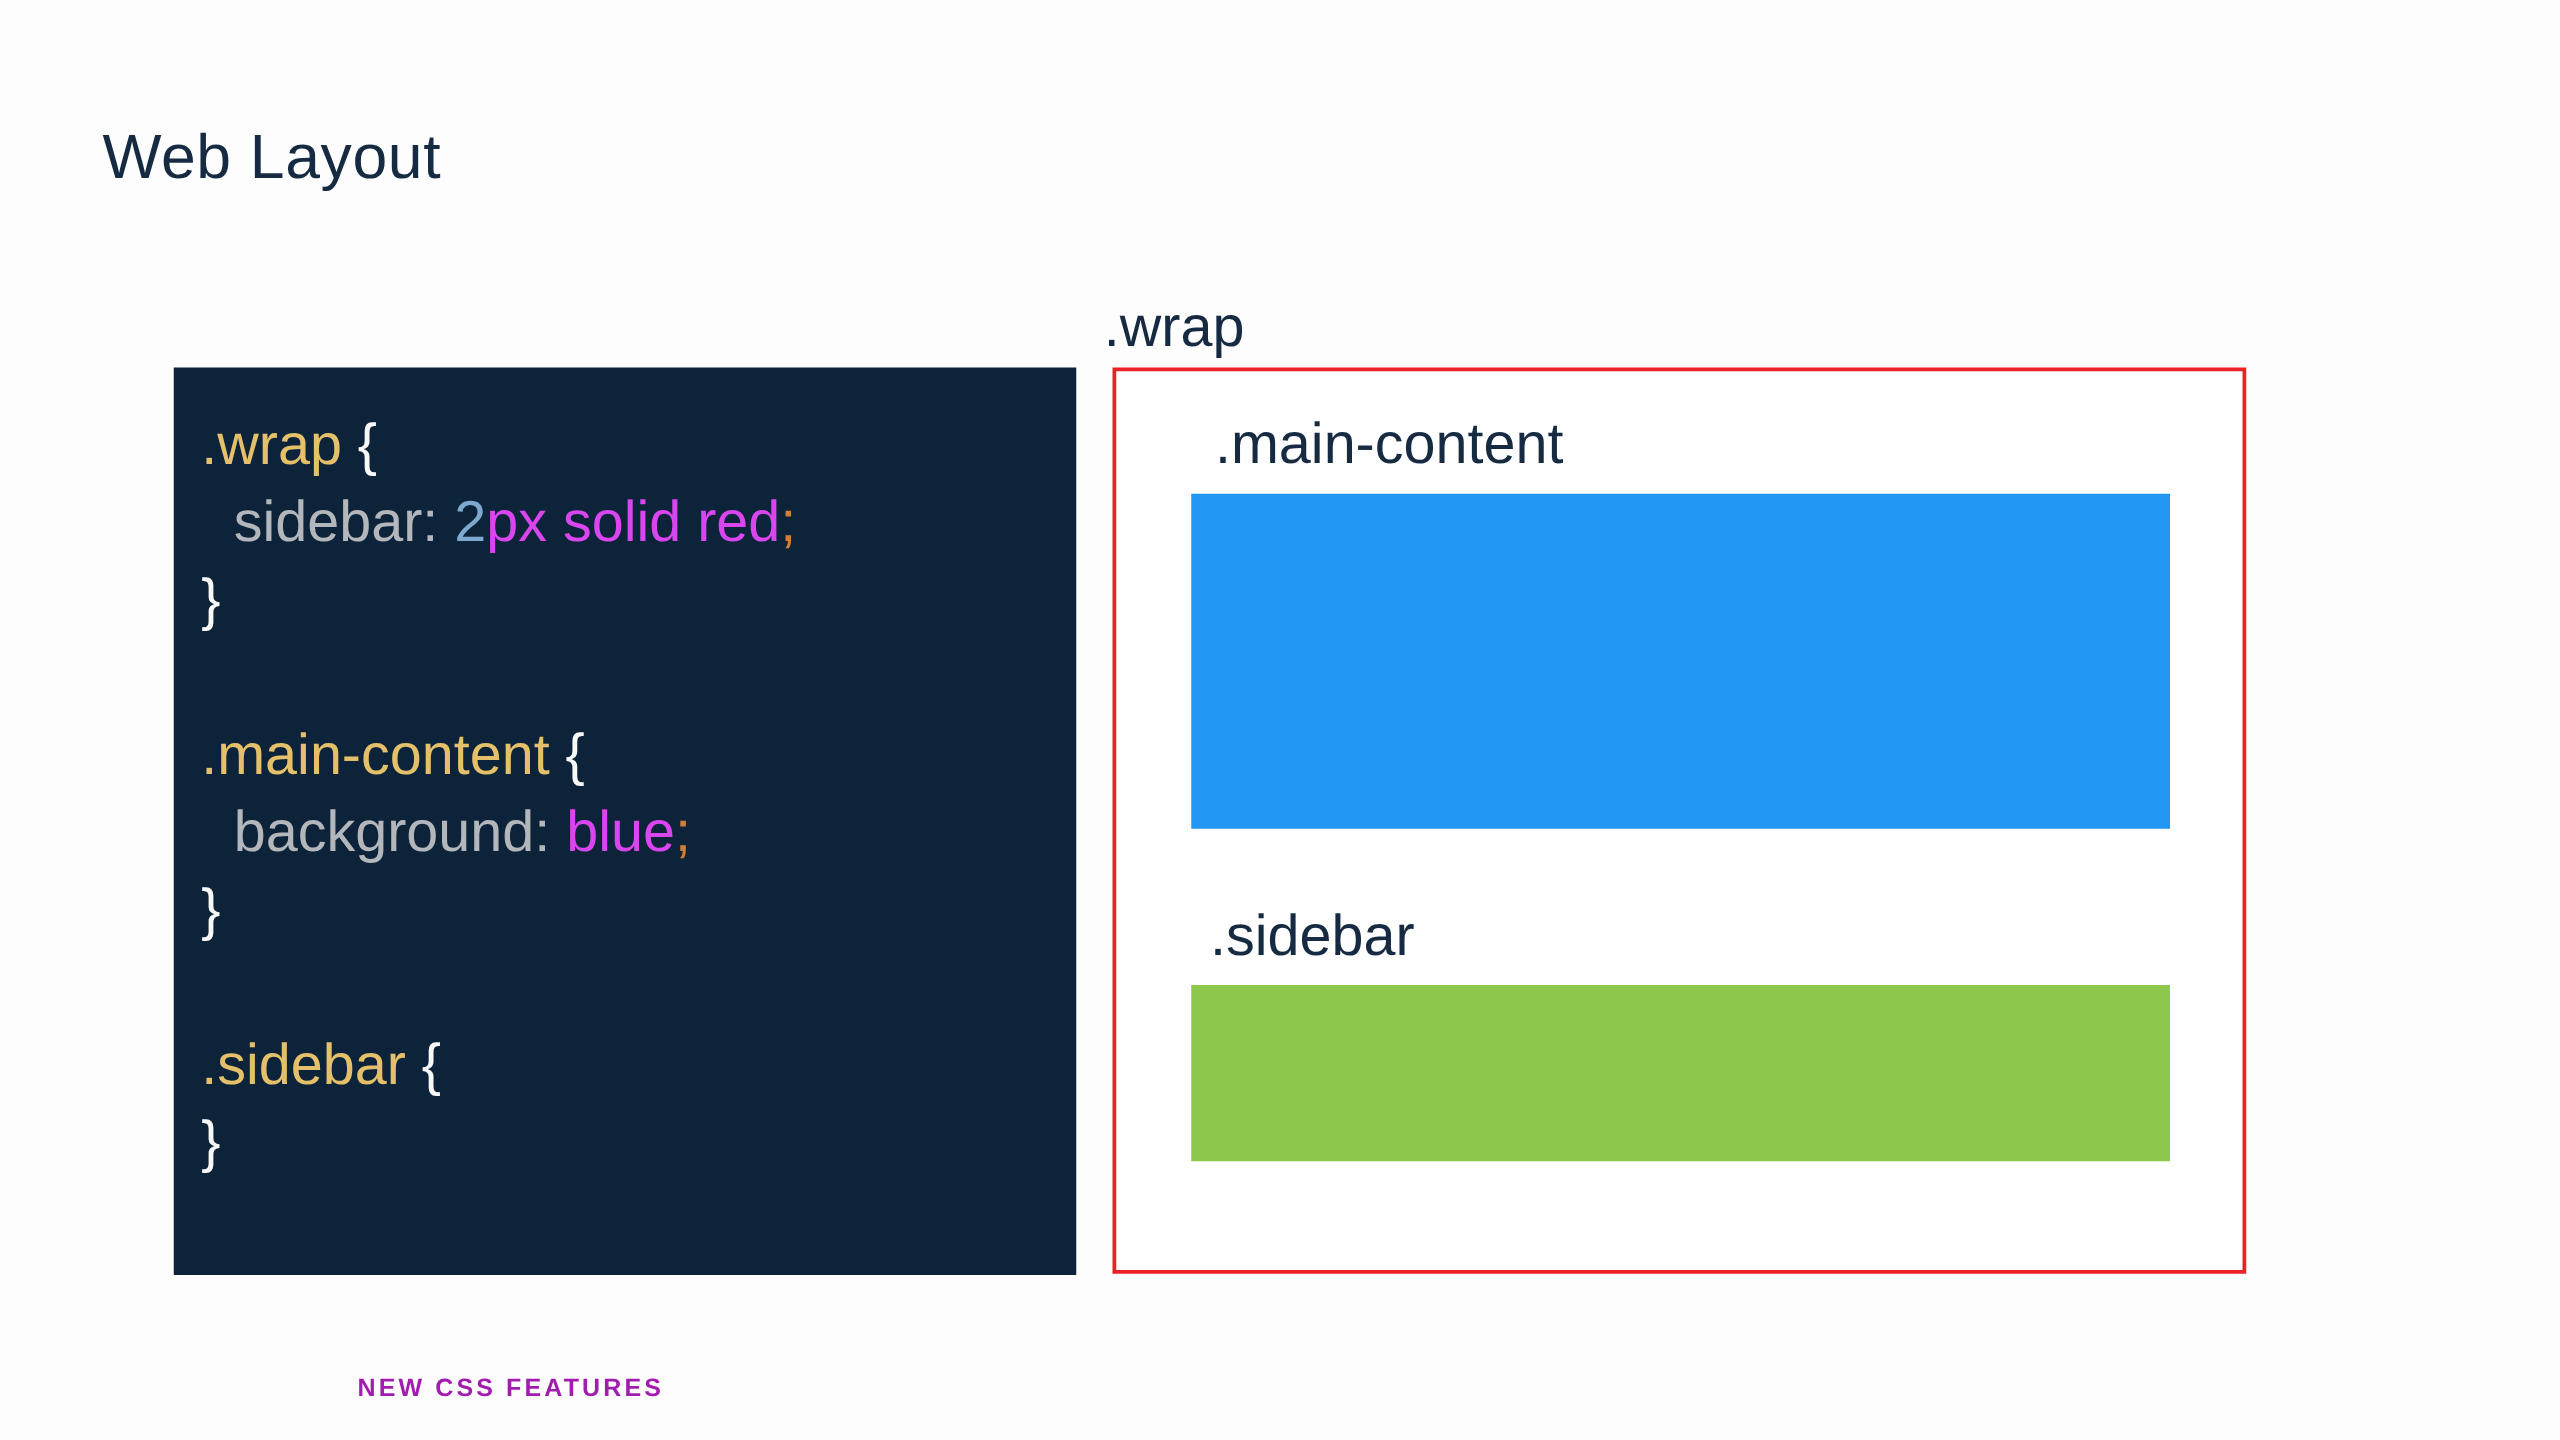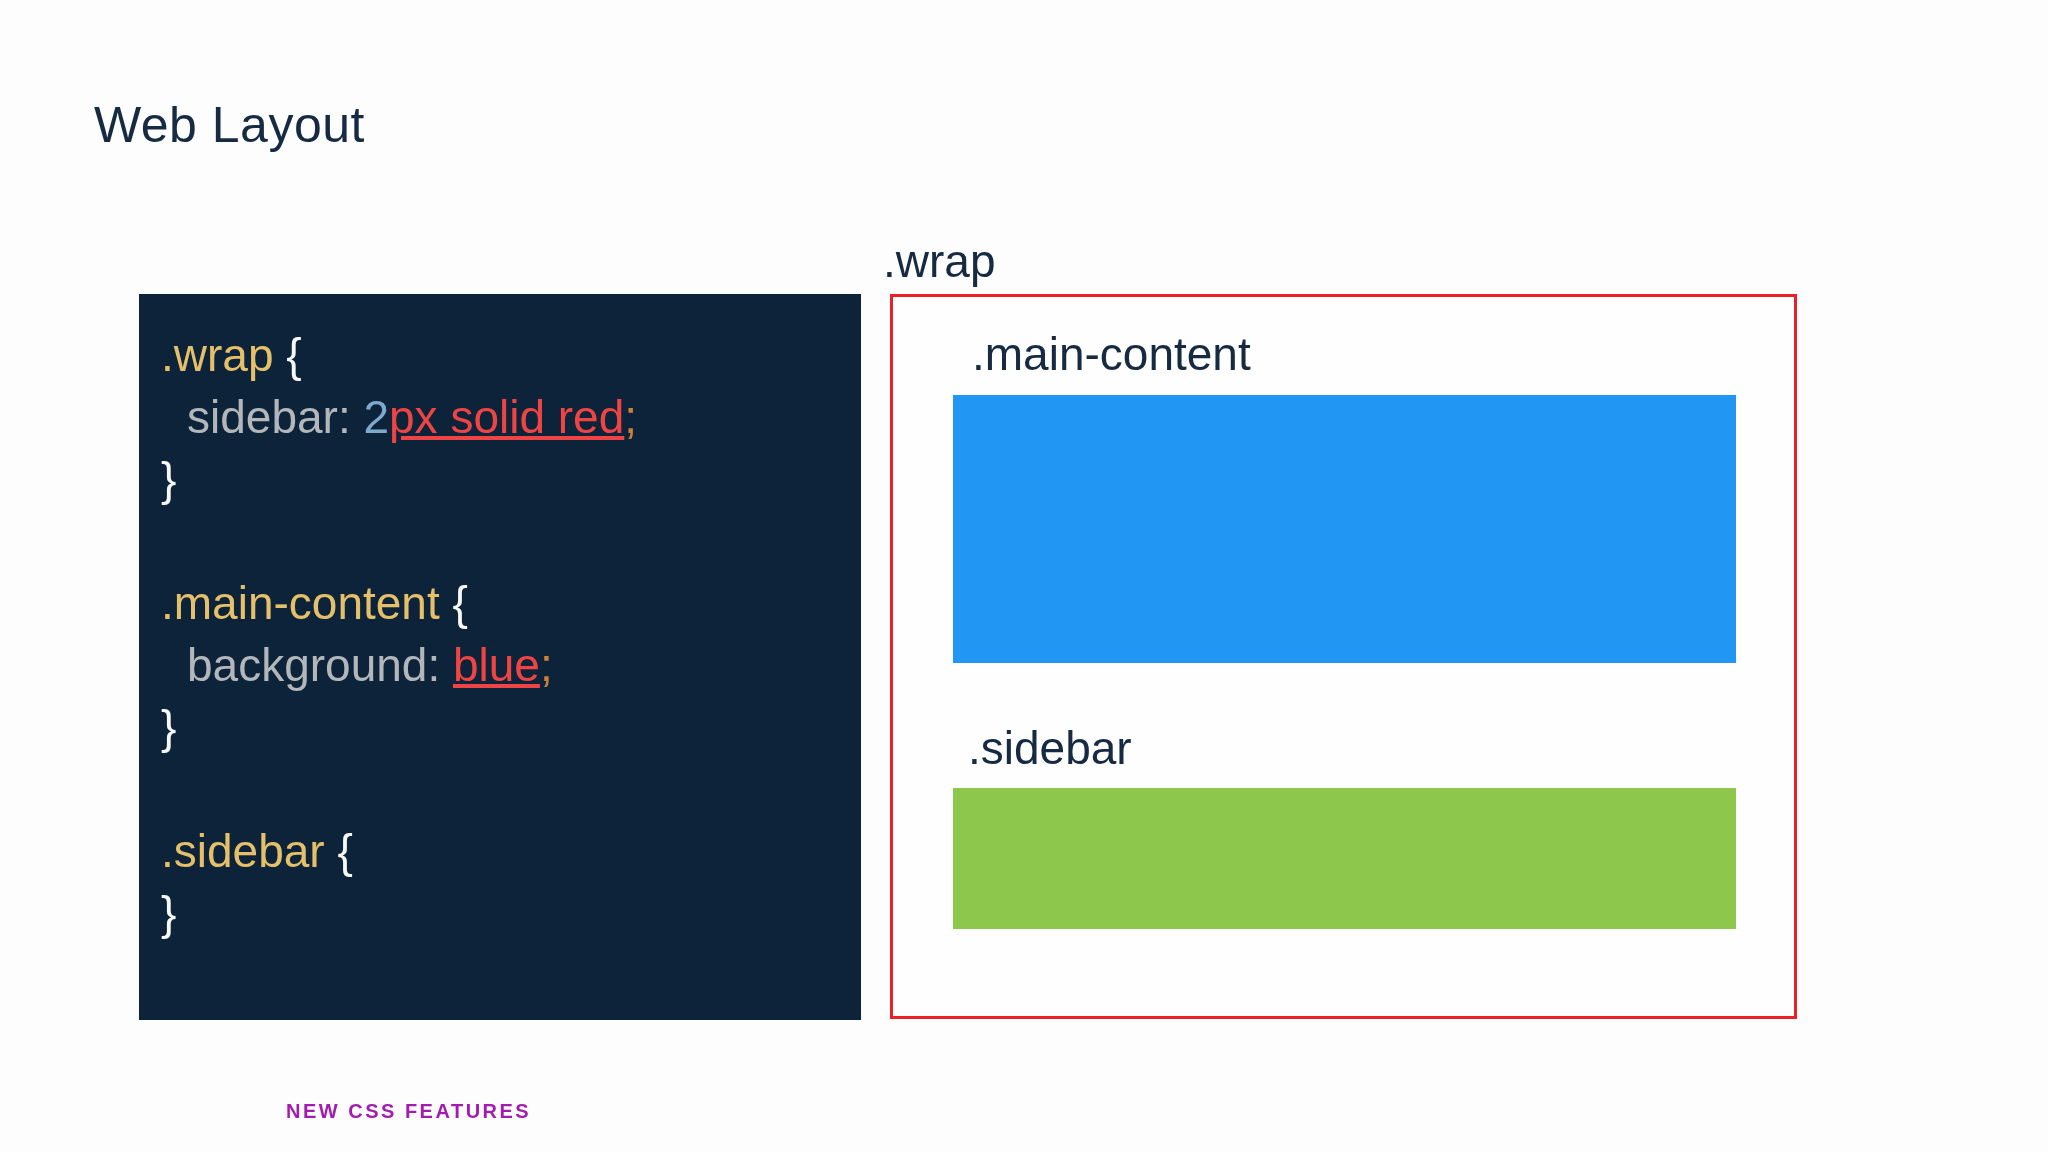--- a/index.html
+++ b/index.html
@@ -10,21 +10,21 @@
   }
   .slide {
     position: relative;
     width: 2048px;
     height: 1152px;
     background: #fdfdfd;
     overflow: hidden;
   }
   .title {
     position: absolute;
-    left: 94px;
+    left: 82px;
     top: 96px;
     margin: 0;
     font-size: 50px;
     font-weight: 400;
     color: #162a42;
     letter-spacing: 0.5px;
   }
 
   
   .code-panel {
@@ -39,21 +39,21 @@
     font-size: 46px;
     line-height: 62px;
   }
   .code-block { margin-bottom: 62px; }
   .code-line { white-space: pre; }
   .code-line.indent { padding-left: 26px; }
   .tok-selector { color: #e5c06a; }
   .tok-brace    { color: #f8f8f8; }
   .tok-prop     { color: #b3b7bc; }
   .tok-num      { color: #7ea9ce; }
-  .tok-val      { color: #ef4444; text-decoration: underline; }
+  .tok-val      { color: #d946ef; }
   .tok-semi     { color: #cf8036; }
 
   
   .wrap-label {
     position: absolute;
     left: 883px;
     top: 234px;
     font-size: 46px;
     color: #162a42;
   }

